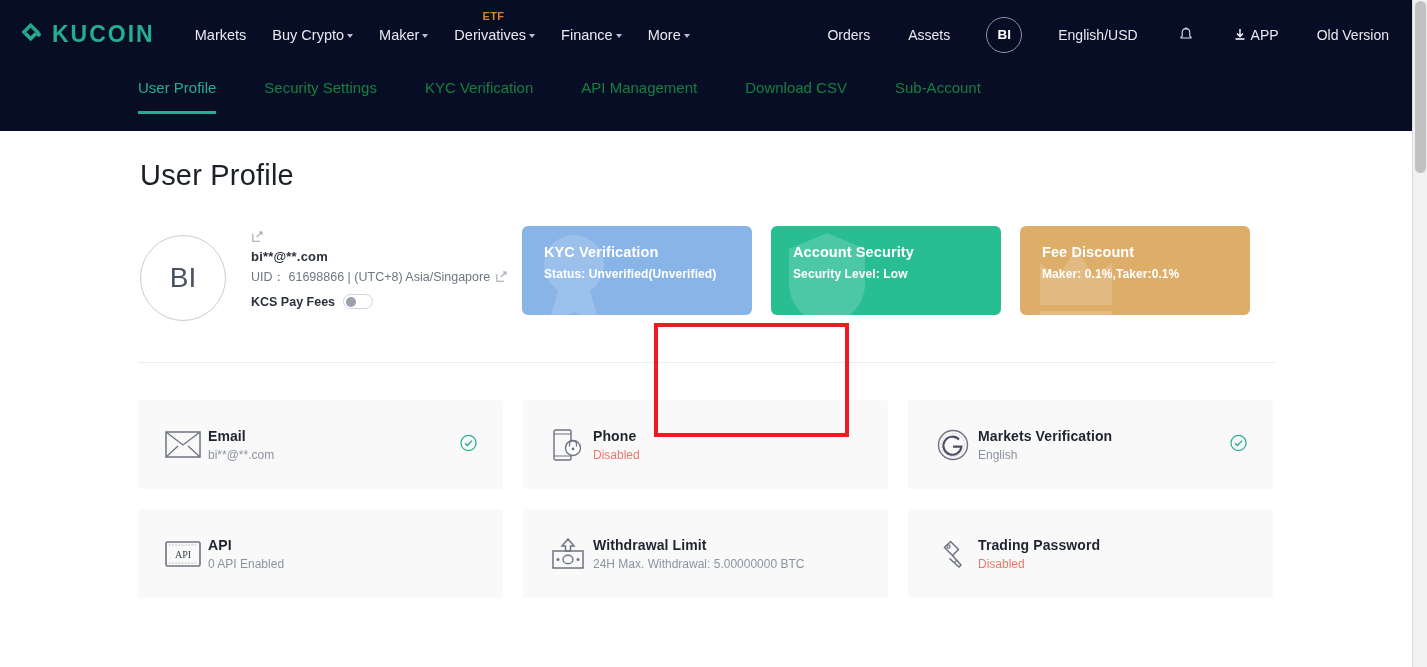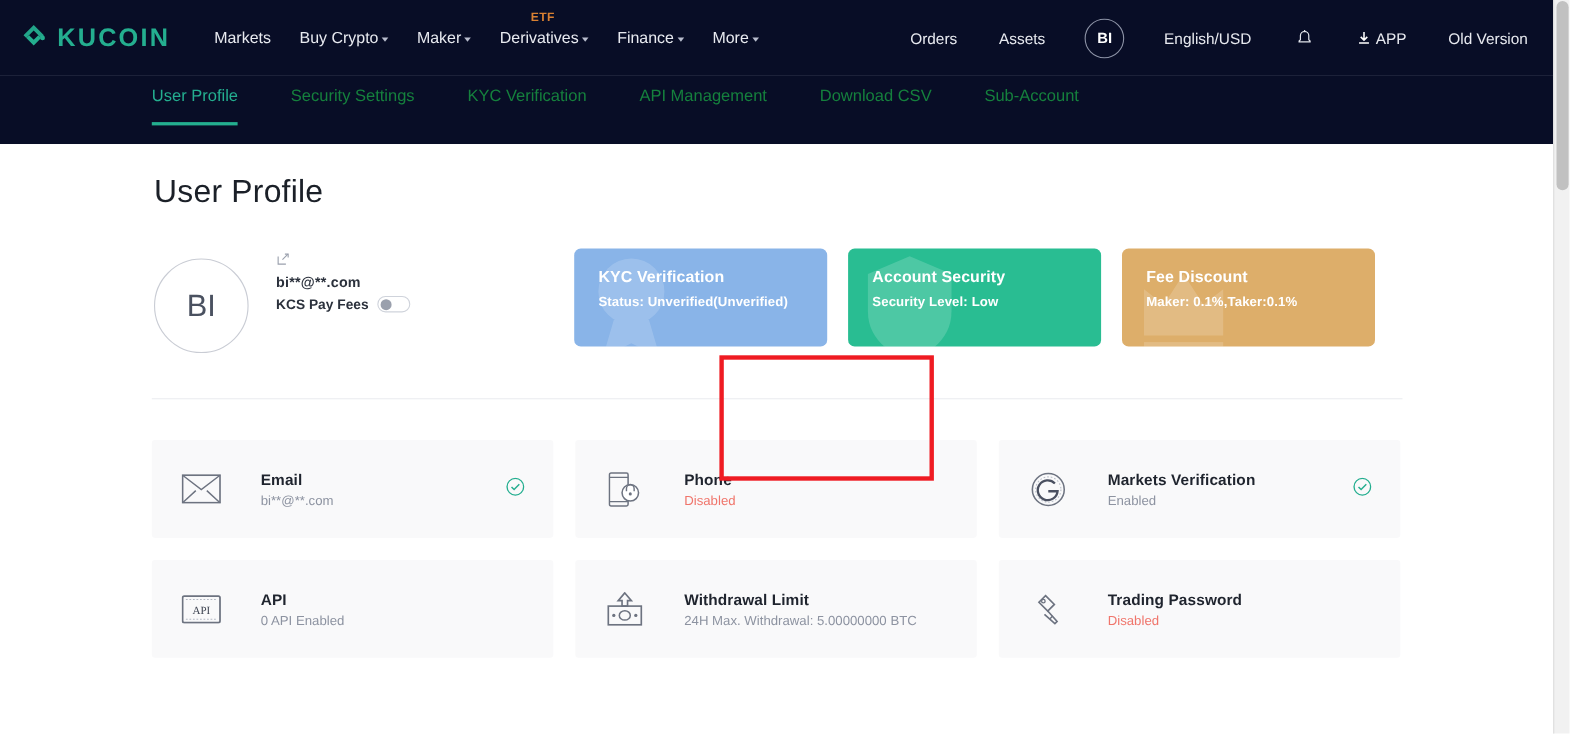--- a/index.html
+++ b/index.html
@@ -180,21 +180,21 @@
     display: grid;
     grid-template-columns: repeat(3, 365px);
     gap: 20px 20px;
   }
   .info-card {
     height: 89px; background: #f9f9fa; border-radius: 3px;
     display: flex; align-items: center; padding: 0 24px;
     position: relative; cursor: pointer;
   }
   .ic-icon { width: 42px; flex: 0 0 auto; display: flex; justify-content: center; }
-  .ic-text { margin-left: 33px; }
+  .ic-text { margin-left: 4px; }
   .ic-title {
     font-size: 14px; color: #1f242e; font-weight: 700; letter-spacing: .1px;
   }
   .ic-sub { font-size: 12px; color: #8d93a1; margin-top: 4px; }
   .ic-sub.danger { color: #f0756b; }
   .ic-check { position: absolute; right: 26px; top: 50%; transform: translateY(-50%); }
 
   
   .scroll-track {
     position: absolute; top: 0; right: 0; width: 15px; height: 667px;
@@ -287,20 +287,29 @@
       <div class="avatar-big">BI</div>
 
       <div class="profile-info">
         <span class="edit-icon-top">
           <svg width="13" height="13" viewBox="0 0 14 14">
             <path d="M2 4.4V12h7.6M11.6 2.2L6.2 7.6" fill="none" stroke="#9aa0ad" stroke-width="1.1"></path>
             <path d="M8.6 2.2h3.2v3.2" fill="none" stroke="#9aa0ad" stroke-width="1.1"></path>
           </svg>
         </span>
         <div class="p-email">bi**@**.com</div>
+        <div class="p-uid">
+          <span>UID： 61698866 | (UTC+8) Asia/Singapore</span>
+          <span>
+            <svg width="13" height="13" viewBox="0 0 14 14">
+              <path d="M2 4.4V12h7.6M11.6 2.2L6.2 7.6" fill="none" stroke="#9aa0ad" stroke-width="1.1"></path>
+              <path d="M8.6 2.2h3.2v3.2" fill="none" stroke="#9aa0ad" stroke-width="1.1"></path>
+            </svg>
+          </span>
+        </div>
         <div class="p-kcs">
           <span>KCS Pay Fees</span>
           <span class="toggle">
             <span class="knob"></span>
           </span>
         </div>
       </div>
 
       <div class="stat-cards">
 
@@ -377,21 +386,21 @@
       <div class="info-card">
         <span class="ic-icon">
           <svg width="32" height="32" viewBox="0 0 32 32">
             <circle cx="16" cy="16" r="14.5" fill="none" stroke="#6d7380" stroke-width="1.4"></circle>
             <circle cx="16" cy="16" r="11.5" fill="none" stroke="#b9bec8" stroke-width="1" stroke-dasharray="1.5 1.8"></circle>
             <path d="M22 10.5a9 9 0 1 0 2.4 7.1H16" fill="none" stroke="#4a5060" stroke-width="2.1"></path>
           </svg>
         </span>
         <div class="ic-text">
           <div class="ic-title">Markets Verification</div>
-          <div class="ic-sub">Enabled</div>
+          <div class="ic-sub">English</div>
         </div>
         <span class="ic-check">
           <svg width="17" height="17" viewBox="0 0 18 18">
             <circle cx="9" cy="9" r="8" fill="none" stroke="#24ae8f" stroke-width="1.3"></circle>
             <path d="M5.3 9.2l2.5 2.5 5-5.2" fill="none" stroke="#24ae8f" stroke-width="1.4"></path>
           </svg>
         </span>
       </div>
 
       <div class="info-card">

